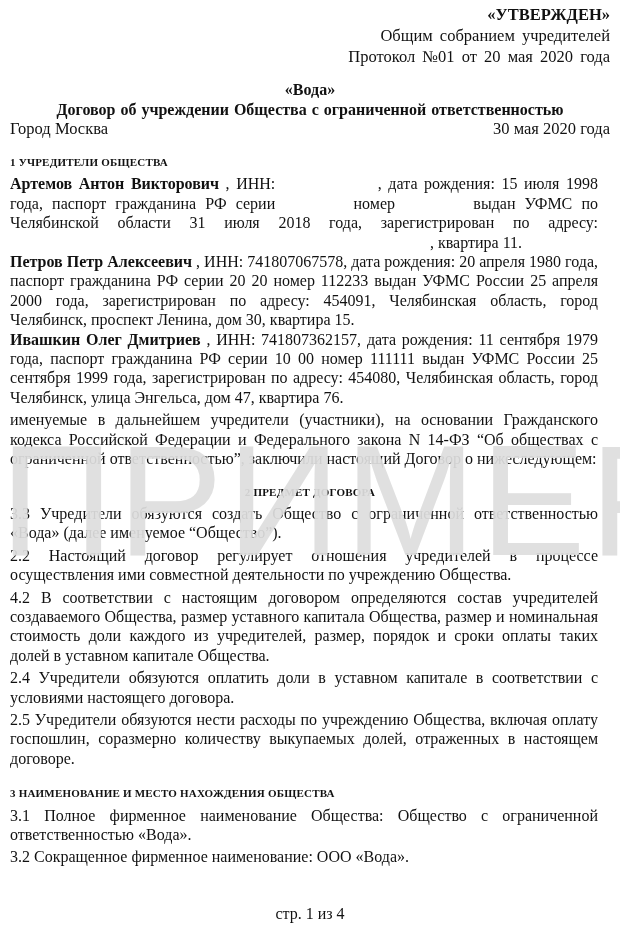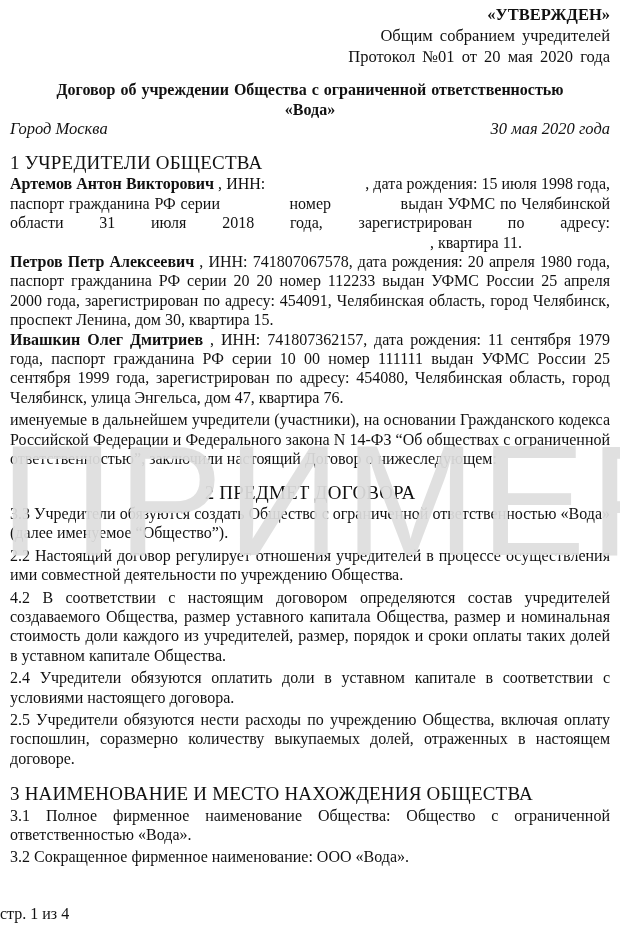--- a/index.html
+++ b/index.html
@@ -6,51 +6,51 @@
   body {
     width: 620px; height: 931px; position: relative; overflow: hidden;
     font-family: "Liberation Serif", "DejaVu Serif", serif;
     color: #111111;
   }
   .page { position: absolute; left: 0; top: 0; width: 620px; height: 754px; }
   .approve { position: absolute; right: 10px; top: 4px; text-align: right; font-size: 16.5px; line-height: 21px; }
   .approve .stamp { font-weight: bold; }
   .approve .line { word-spacing: 3px; }
   .title { position: absolute; left: 0; width: 620px; top: 80px; text-align: center; font-weight: bold; font-size: 16px; line-height: 20px; word-spacing: 1px; }
-  .cityline { position: absolute; left: 10px; right: 10px; top: 119px; font-size: 16.5px; display: flex; justify-content: space-between; font-style: italic; }
+  .cityline { position: absolute; left: 10px; right: 10px; top: 119px; font-size: 16.5px; display: flex; justify-content: space-between; }
   .body { position: absolute; left: 10px; width: 600px; top: 153px; font-size: 16px; line-height: 19.4px; }
-  .h { font-weight: normal; font-size: 19px; margin: 0 0 2px 0; letter-spacing: 0.2px; }
-  .p { margin: 0 0 0 0; text-align: justify; }
+  .h { font-weight: bold; font-size: 11px; margin: 0 0 2px 0; letter-spacing: 0.2px; }
+  .p { margin: 0 12px 0 0; text-align: justify; }
   .p b { font-weight: bold; }
   .red { display: inline-block; background: #ffffff; color: transparent; }
   .sec2 { margin-top: 14px; text-align: center; }
   .item { margin-bottom: 3px; }
   .sec3 { margin-top: 16px; }
-  .footer { position: absolute; left: 0; width: 620px; top: 905px; text-align: left; font-size: 16px; }
+  .footer { position: absolute; left: 0; width: 620px; top: 905px; text-align: center; font-size: 16px; }
   .watermark {
     position: absolute; left: 0; width: 620px; top: 420px;
     text-align: center; font-family: "Liberation Sans", "DejaVu Sans", sans-serif;
     font-size: 158px; line-height: 160px; letter-spacing: 4px;
     color: rgba(222,222,222,0.93); pointer-events: none; font-weight: normal;
   }
 </style>
 </head>
 <body>
 
 <div class="page">
 
   <div class="approve">
     <div class="stamp">«УТВЕРЖДЕН»</div>
     <div class="line">Общим собранием учредителей</div>
     <div class="line">Протокол №01 от 20 мая 2020 года</div>
   </div>
 
   <div class="title">
+    <div>«Вода»</div>
     <div>Договор об учреждении Общества с ограниченной ответственностью</div>
-    <div>«Вода»</div>
   </div>
 
   <div class="cityline">
     <span>Город Москва</span>
     <span>30 мая 2020 года</span>
   </div>
 
   <div class="body">
     <div class="h">1 УЧРЕДИТЕЛИ ОБЩЕСТВА</div>
 

